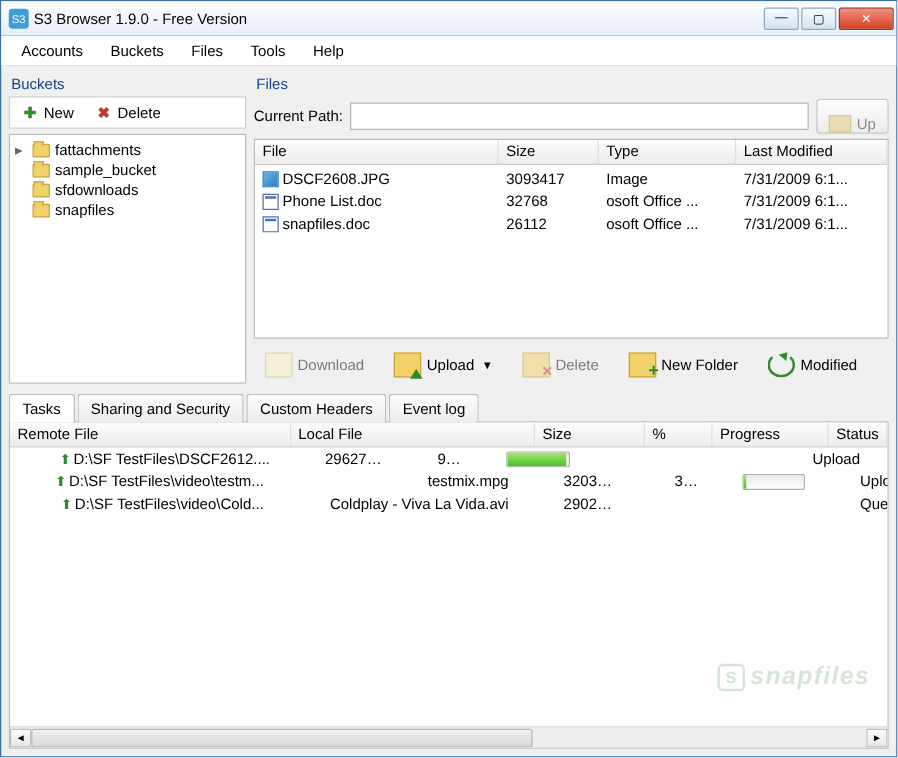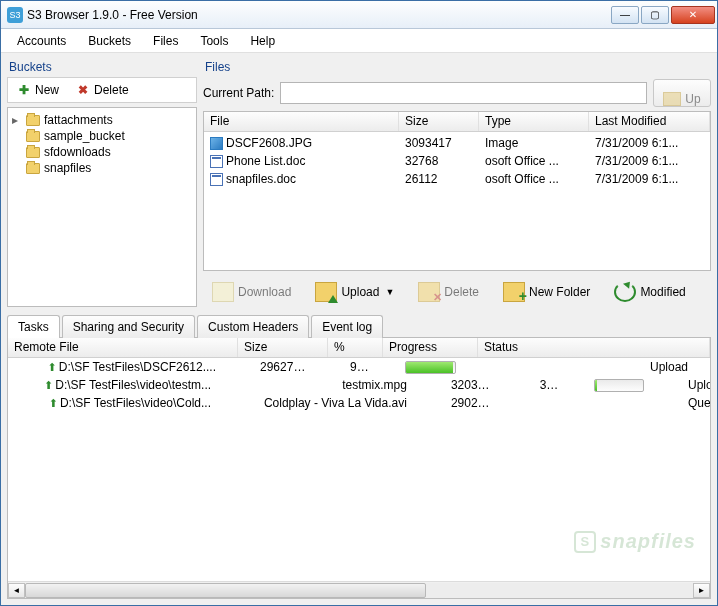--- a/index.html
+++ b/index.html
@@ -203,20 +203,21 @@
   <div class="tabs-area">
     <div class="tabstrip">
       <div class="tab active">Tasks</div>
       <div class="tab">Sharing and Security</div>
       <div class="tab">Custom Headers</div>
       <div class="tab">Event log</div>
     </div>
     <div class="tabpanel">
       <div class="task-header">
         <div class="fl-col t-remote">Remote File</div>
+        <div class="fl-col t-local">Local File</div>
         <div class="fl-col t-size">Size</div>
         <div class="fl-col t-pct">%</div>
         <div class="fl-col t-prog">Progress</div>
         <div class="fl-col t-stat">Status</div>
       </div>
       <div class="task-body" id="task-body">
         <div class="task-row">
             <div class="task-cell t-remote"><span class="up-arrow">⬆</span><span>D:\SF TestFiles\DSCF2612....</span></div>
             <div class="task-cell t-size">2962723</div>
             <div class="task-cell t-pct">96.22</div>

